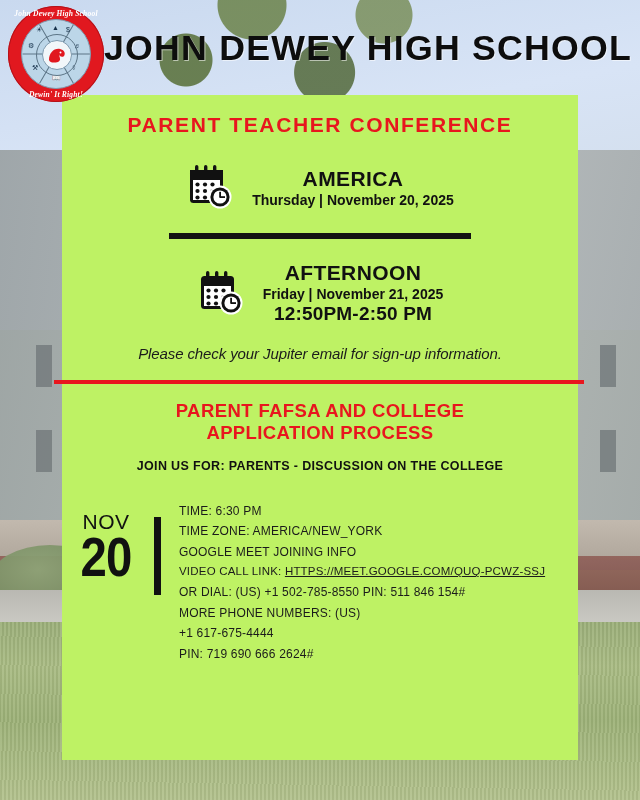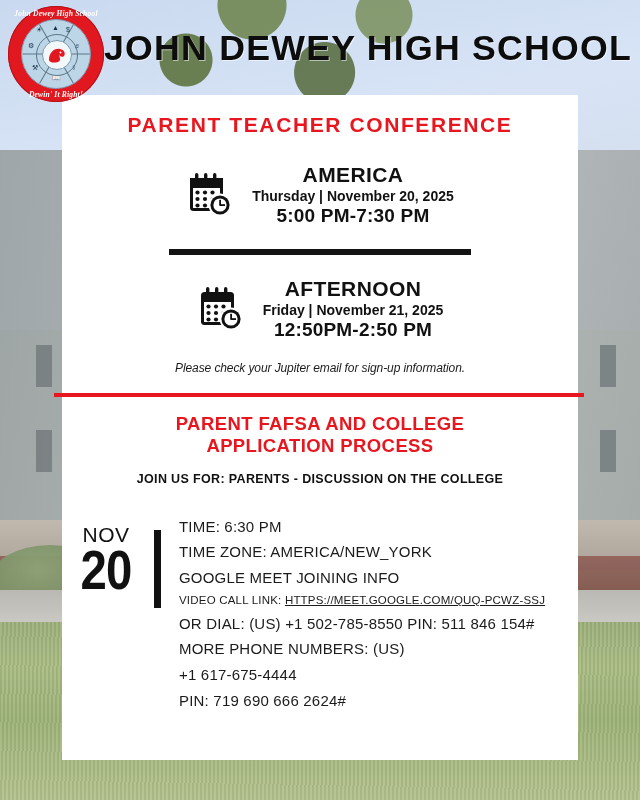--- a/index.html
+++ b/index.html
@@ -109,21 +109,21 @@
     color:#ffffff; font-family:"Liberation Serif", serif; font-weight:bold;
     font-style:italic;
   }
   .logo-arc-top { top:3px; font-size:7.5px; letter-spacing:.2px; }
   .logo-arc-bot { bottom:3px; font-size:7.5px; letter-spacing:.2px; }
   .logo-icon { position:absolute; font-size:7px; color:#16314a; }
 
   
   .card {
     position:absolute; left:62px; top:95px; width:516px; height:665px;
-    background:#ffffff; z-index:2;
+    background:#bef264; z-index:2;
   }
 
   .ptc-title {
     margin-top:18px; text-align:center;
     color:#e8161e; font-size:21px; font-weight:bold; letter-spacing:1.6px;
   }
 
   .session { display:flex; align-items:center; justify-content:center; gap:14px; }
   .session-evening { margin-top:26px; }
   .session-afternoon { margin-top:22px; }
@@ -134,21 +134,21 @@
   .session-label { font-size:21px; font-weight:bold; color:#111; letter-spacing:.4px; }
   .session-date  { font-size:14px; font-weight:bold; color:#111; margin-top:1px; letter-spacing:0; }
   .session-time  { font-size:19px; font-weight:bold; color:#111; margin-top:1px; letter-spacing:.2px; }
 
   .black-rule {
     width:302px; height:6px; background:#131313; margin:22px auto 0;
   }
 
   .jupiter-note {
     margin-top:20px; text-align:center;
-    font-size:12px; font-style:italic; color:#1b1b1b; letter-spacing:-.1px;
+    font-size:15px; font-style:italic; color:#1b1b1b; letter-spacing:-.1px;
   }
 
   .red-rule {
     width:530px; height:4px; background:#e8161e;
     margin:18px 0 0 -8px;
   }
 
   .fafsa-title {
     margin-top:16px; text-align:center; color:#e8161e;
     font-size:18.5px; font-weight:bold; line-height:1.18; letter-spacing:.4px;
@@ -169,21 +169,21 @@
   .nov-month { font-size:21px; font-weight:normal; color:#111; letter-spacing:.5px; line-height:1; }
   .nov-day {
     font-size:55px; font-weight:bold; color:#111; line-height:.92;
     transform:scaleX(.86); transform-origin:center top; letter-spacing:-1px;
   }
   .v-divider {
     width:7px; height:78px; background:#111; flex:0 0 auto;
     margin:18px 18px 0 4px;
   }
   .meet-lines { flex:1 1 auto; padding-top:2px; }
-  .meet-line { font-size:15px; color:#1b1b1b; line-height:1.72; letter-spacing:.2px; }
+  .meet-line { font-size:12px; color:#1b1b1b; line-height:1.72; letter-spacing:.2px; }
   .meet-line-sm { font-size:11.5px; letter-spacing:.2px; }
   .meet-link { text-decoration:underline; color:#1b1b1b; }
 </style>
 </head>
 <body>
 
 <div class="bg">
   <div class="bg-sky"></div>
   <div class="bg-tree"></div>
   <div class="bg-bldg"></div>
@@ -252,21 +252,20 @@
       </g>
       <circle cx="34" cy="34" r="11.5" fill="#fff"></circle>
       <circle cx="34" cy="34" r="9.6" fill="#111"></circle>
       <circle cx="34" cy="34" r="6.6" fill="#fff"></circle>
       <rect x="33.2" y="28.8" width="1.8" height="5.8" fill="#111"></rect>
       <rect x="33.8" y="33.2" width="5.2" height="1.8" fill="#111"></rect>
     </svg>
     <div class="session-text">
       <div class="session-label">AMERICA</div>
       <div class="session-date">Thursday | November 20, 2025</div>
-      <div class="session-time">5:00 PM-7:30 PM</div>
     </div>
   </div>
 
   <div class="black-rule"></div>
 
   <div class="session session-afternoon">
     <svg class="cal-icon" viewBox="0 0 52 48">
       <rect x="9" y="2" width="3.4" height="9" rx="1.7" fill="#111"></rect>
       <rect x="18" y="2" width="3.4" height="9" rx="1.7" fill="#111"></rect>
       <rect x="27" y="2" width="3.4" height="9" rx="1.7" fill="#111"></rect>

